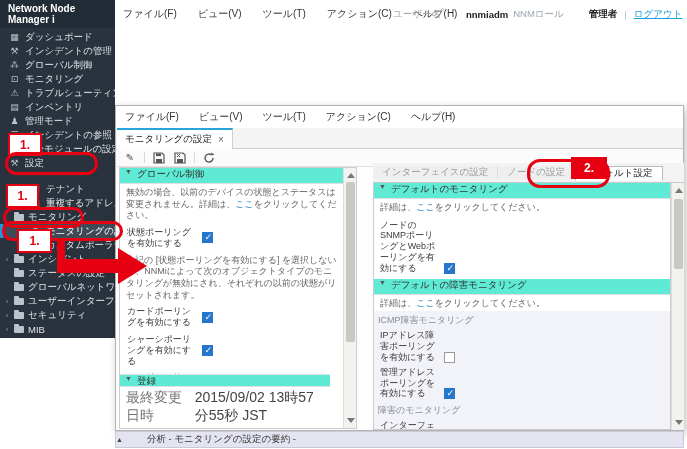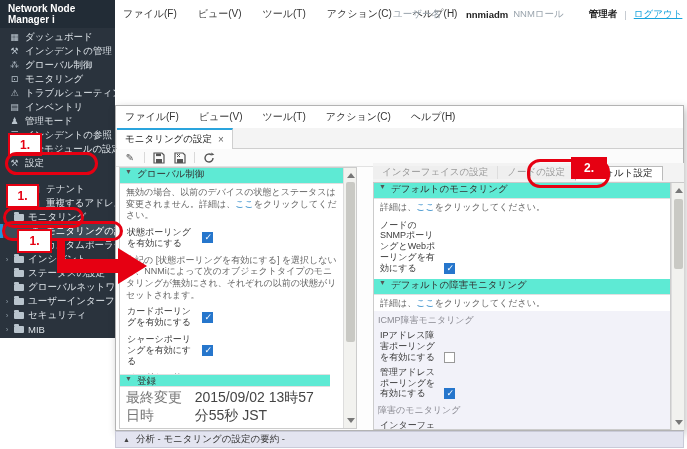--- a/index.html
+++ b/index.html
@@ -78,21 +78,21 @@
              overflow:hidden; font-size:9px; color:#666; }
   .rp-sb { top:20px; height:calc(100% - 20px); }
   .cblbl2 { width:60px; color:#3b3b3b; line-height:1.2; }
   .cbrow2 { display:flex; align-items:flex-end; padding:2px 0 2px 6px; }
   .cbrow2 .cb { margin-left:4px; }
   .grouplbl { padding:3px 0 1px 4px; color:#8a8a92; }
   .groupbg { background:#f2f2f9; }
 
   
   .analysis-bar { position:absolute; left:115px; top:431px; width:569px; height:17px; background:#e3e4f0;
-                  border:1px solid #c9cad8; display:flex; align-items:center; gap:6px; padding-left:7px;
+                  border:1px solid #c9cad8; display:flex; align-items:center; gap:24px; 
                   font-size:9.5px; color:#333; z-index:10; }
   .analysis-bar .tri { font-size:7px; color:#444; }
 
   
   .ann { position:absolute; z-index:60; pointer-events:none; }
   .oval { border:3px solid #e60012; border-radius:13px; }
   .numbox { background:#fff; border:2px solid #e60012; color:#e60012; font-weight:bold; font-size:12px;
             display:flex; align-items:center; justify-content:center; }
   .numbox.filled { background:#e60012; color:#fff; border:none; }
 </style>

